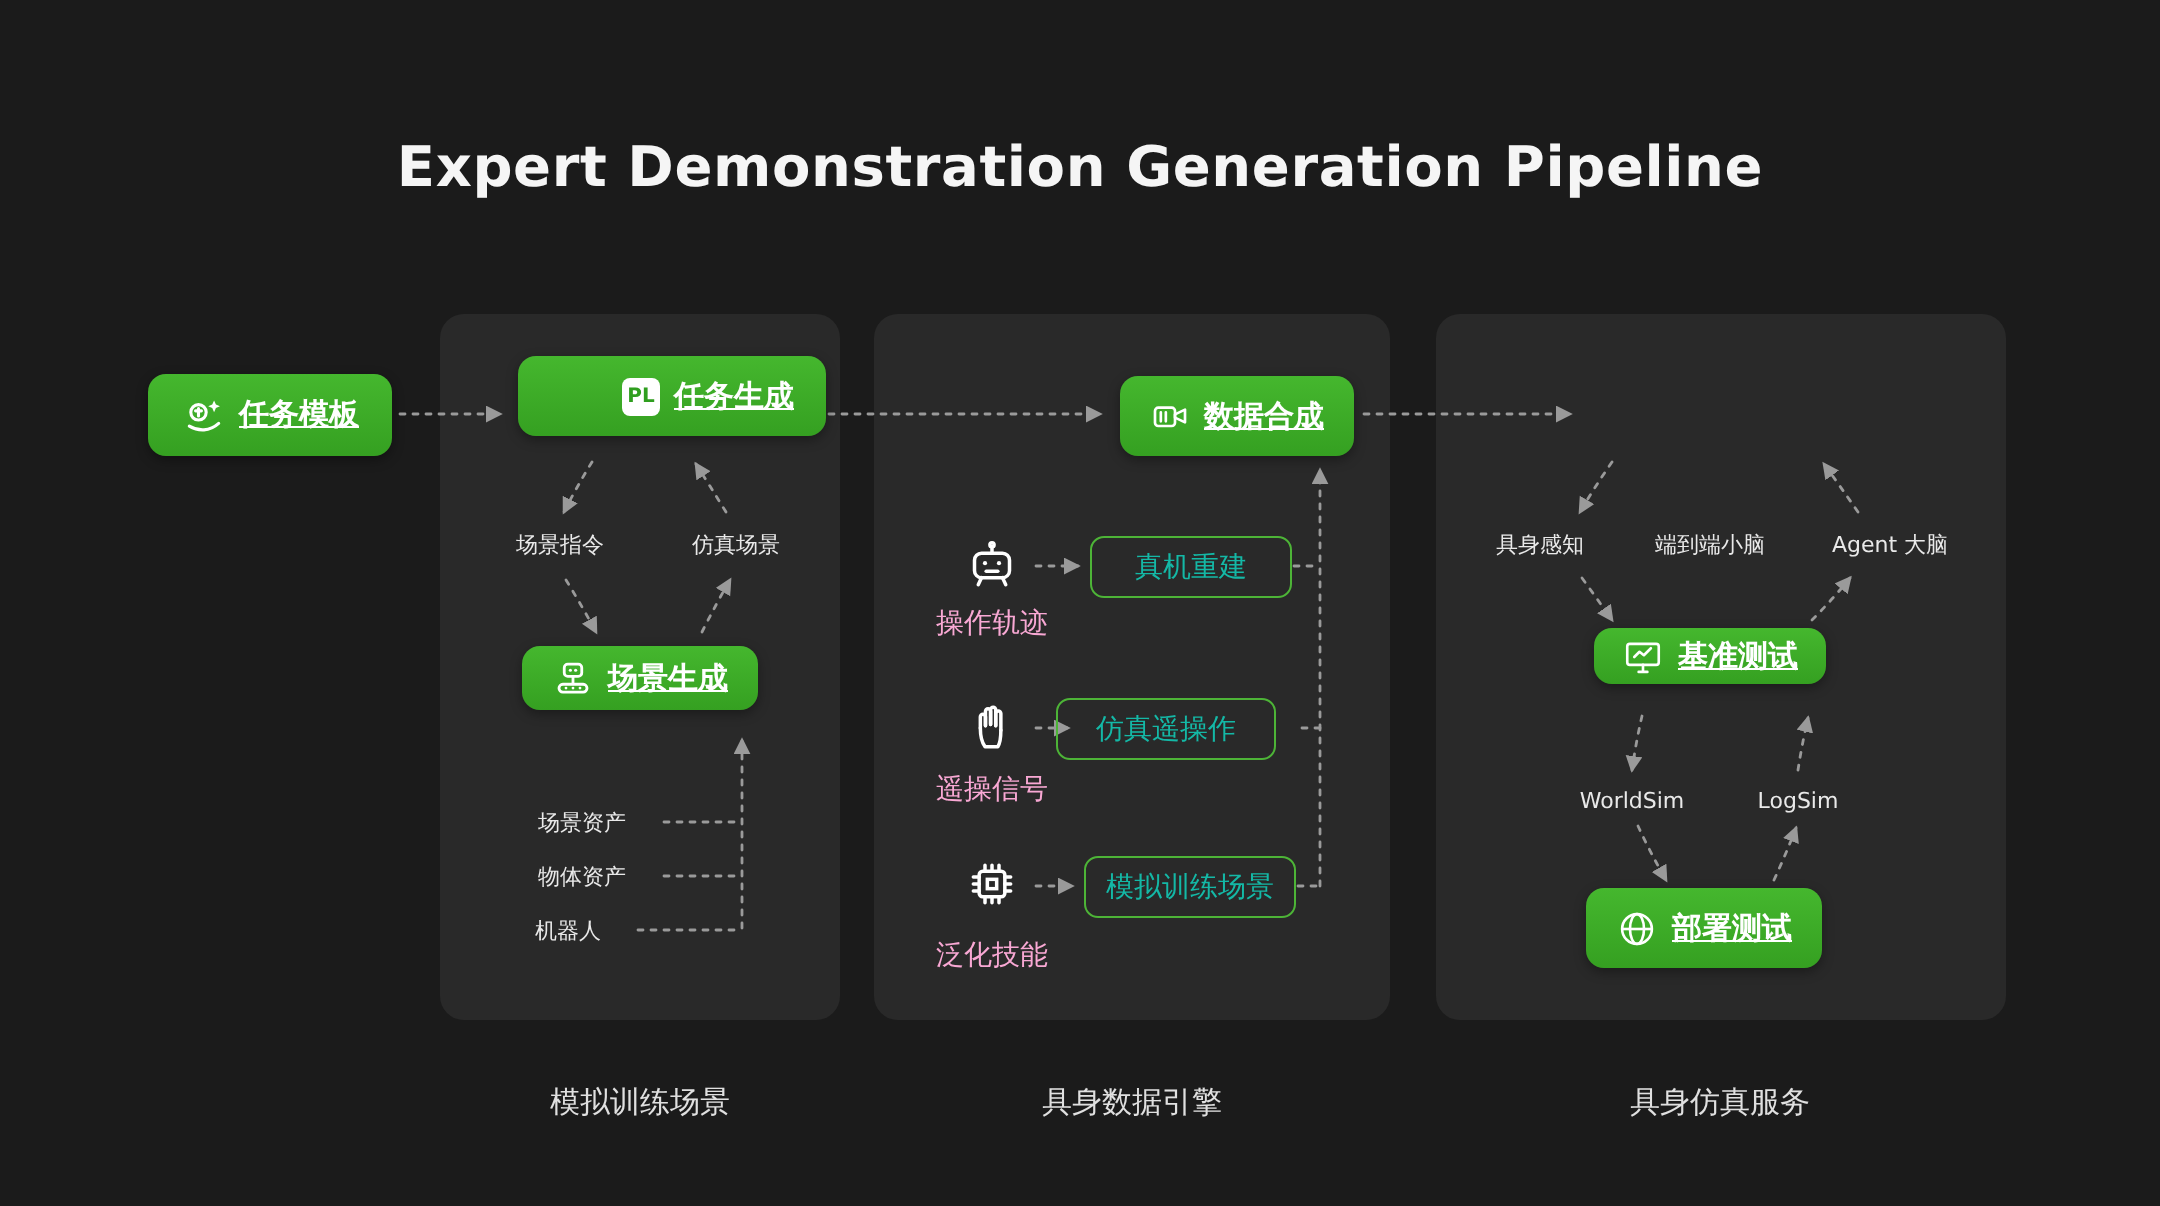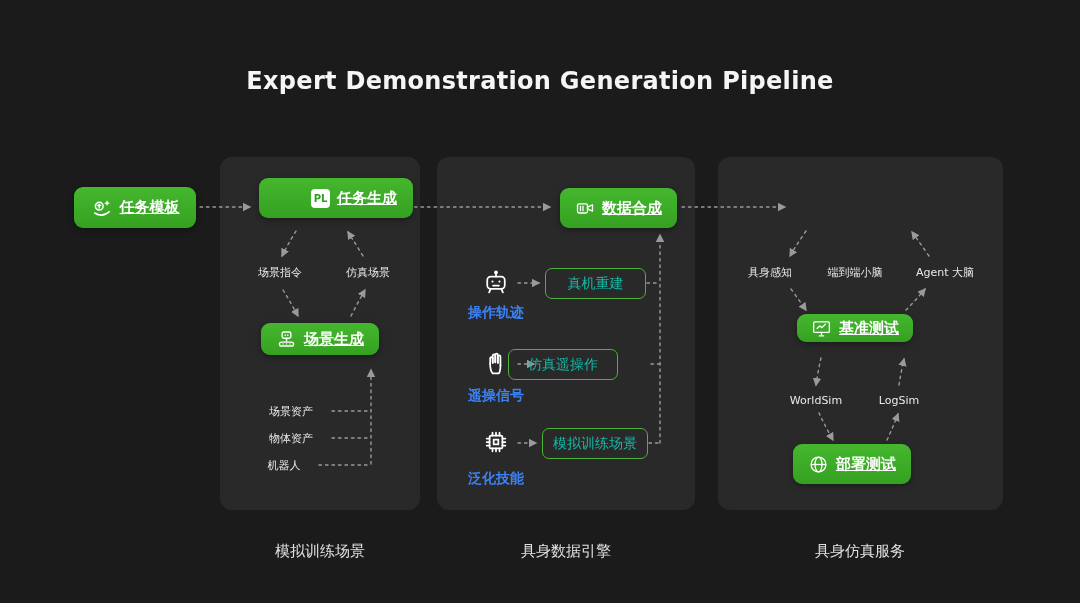--- a/index.html
+++ b/index.html
@@ -3,41 +3,41 @@
 <meta charset="utf-8">
 <style>
   html,body{margin:0;padding:0;background:#1b1b1b;}
   .stage{
     position:relative;width:1080px;height:603px;background:#1b1b1b;
     font-family:"DejaVu Sans","Liberation Sans",sans-serif;color:#f2f2f2;
     overflow:hidden;margin:0 auto;
   }
   .title{
     position:absolute;left:540px;top:67px;transform:translateX(-50%);
-    font-size:24px;font-weight:600;color:#f5f5f5;white-space:nowrap;letter-spacing:.3px;
+    font-size:28px;font-weight:600;color:#f5f5f5;white-space:nowrap;letter-spacing:.3px;
   }
   .panel{position:absolute;background:#292929;border-radius:12px;}
   .node{
     position:absolute;display:flex;align-items:center;justify-content:center;gap:7px;
     background:linear-gradient(180deg,#45b72e,#35a021);border-radius:9px;
     color:#fff;font-weight:700;font-size:15px;white-space:nowrap;
     box-shadow:0 2px 6px rgba(0,0,0,.35);
     text-decoration:underline;
   }
   .node svg{display:block;flex:0 0 auto;}
   .onode{
     position:absolute;display:flex;align-items:center;justify-content:center;
     border:1.3px solid #4db437;border-radius:7px;color:#14b8a6;font-size:14px;
     background:transparent;white-space:nowrap;
   }
   .clbl{
     position:absolute;transform:translateX(-50%);color:#e9e9e9;font-size:11px;
     line-height:20px;white-space:nowrap;
   }
-  .slbl{font-size:14px;color:#3b82f6;font-weight:bold;}
+  .slbl{font-size:14px;color:#f9a8d4;}
   .cap{
     position:absolute;top:542px;transform:translateX(-50%);color:#e0e0e0;
     font-size:15px;font-weight:500;white-space:nowrap;
   }
   .plbadge{
     width:19px;height:19px;background:#ffffff;border-radius:4px;color:#2f9e1f;
     font-size:10px;font-weight:800;display:flex;align-items:center;justify-content:center;
     flex:0 0 auto;
   }
   .rowicon{position:absolute;width:28px;height:28px;}
@@ -172,21 +172,21 @@
       <g stroke="#fff" stroke-width="1.5" fill="none" stroke-linecap="round" stroke-linejoin="round">
         <path d="M7 12V7.2a1.1 1.1 0 0 1 2.2 0V11"></path>
         <path d="M9.2 11V4.8a1.1 1.1 0 0 1 2.2 0v5.7"></path>
         <path d="M11.4 10.5V4.2a1.1 1.1 0 0 1 2.2 0V11"></path>
         <path d="M13.6 11V5.8a1.1 1.1 0 0 1 2.2 0V13"></path>
         <path d="M7 12c0 4 .5 6 2 8h5.5c1-1.5 1.3-3.5 1.3-7"></path>
       </g>
     </svg>
   </span>
   <div class="clbl slbl" style="left:496px;top:385px;">遥操信号</div>
-  <div class="onode" style="left:508px;top:349px;width:108px;height:29px;text-align:center;">仿真遥操作</div>
+  <div class="onode" style="left:528px;top:349px;width:108px;height:29px;text-align:center;">仿真遥操作</div>
 
   <span class="rowicon" style="left:482px;top:428px;">
     <svg width="28" height="28" viewBox="0 0 24 24">
       <g stroke="#fff" stroke-width="1.5" fill="none" stroke-linecap="round">
         <rect x="6.5" y="6.5" width="11" height="11" rx="1.5"></rect>
         <rect x="10" y="10" width="4" height="4"></rect>
         <path d="M9 6.5V4M12 6.5V4M15 6.5V4M9 20v-2.5M12 20v-2.5M15 20v-2.5M6.5 9H4M6.5 12H4M6.5 15H4M20 9h-2.5M20 12h-2.5M20 15h-2.5"></path>
       </g>
     </svg>
   </span>

